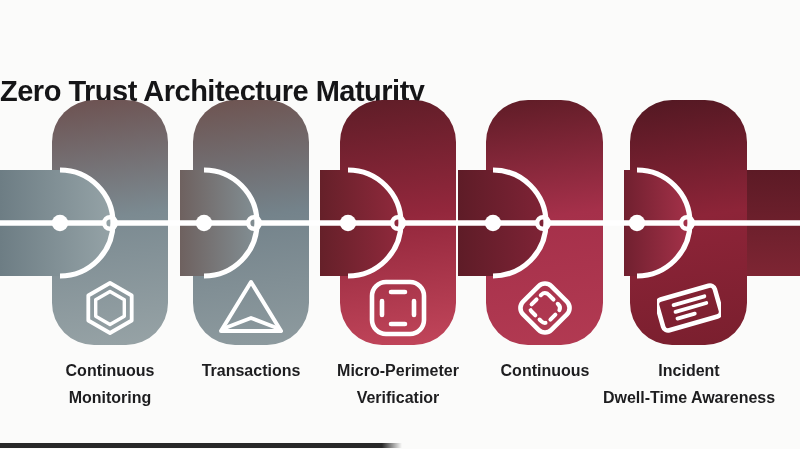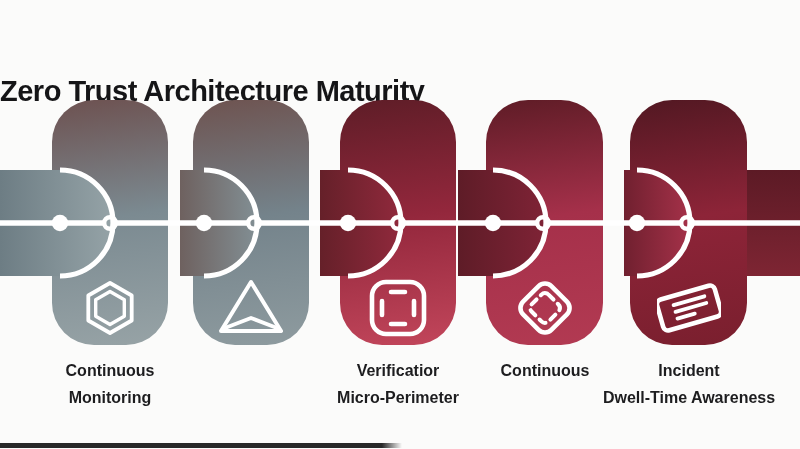--- a/index.html
+++ b/index.html
@@ -131,24 +131,25 @@
       <rect x="-30" y="-16" width="60" height="32" rx="5" stroke-width="4.6"></rect>
       <path stroke-width="3.8" d="M-14 -7 H18 M-14 0 H18 M-14 7 H4"></path>
     </g>
   </svg>
 
   <div class="stage-label" style="left:-10px">
     <span>Continuous</span>
     <span>Monitoring</span>
   </div>
   <div class="stage-label" style="left:131px">
+    <span>Transactions</span>
   </div>
   <div class="stage-label" style="left:278px">
+    <span>Micro-Perimeter</span>
     <span>Verificatior</span>
-    <span>Micro-Perimeter</span>
   </div>
   <div class="stage-label" style="left:425px">
     <span>Continuous</span>
   </div>
   <div class="stage-label" style="left:569px">
     <span>Incident</span>
     <span>Dwell-Time Awareness</span>
   </div>
 
   <div class="bottom-bar"></div>

